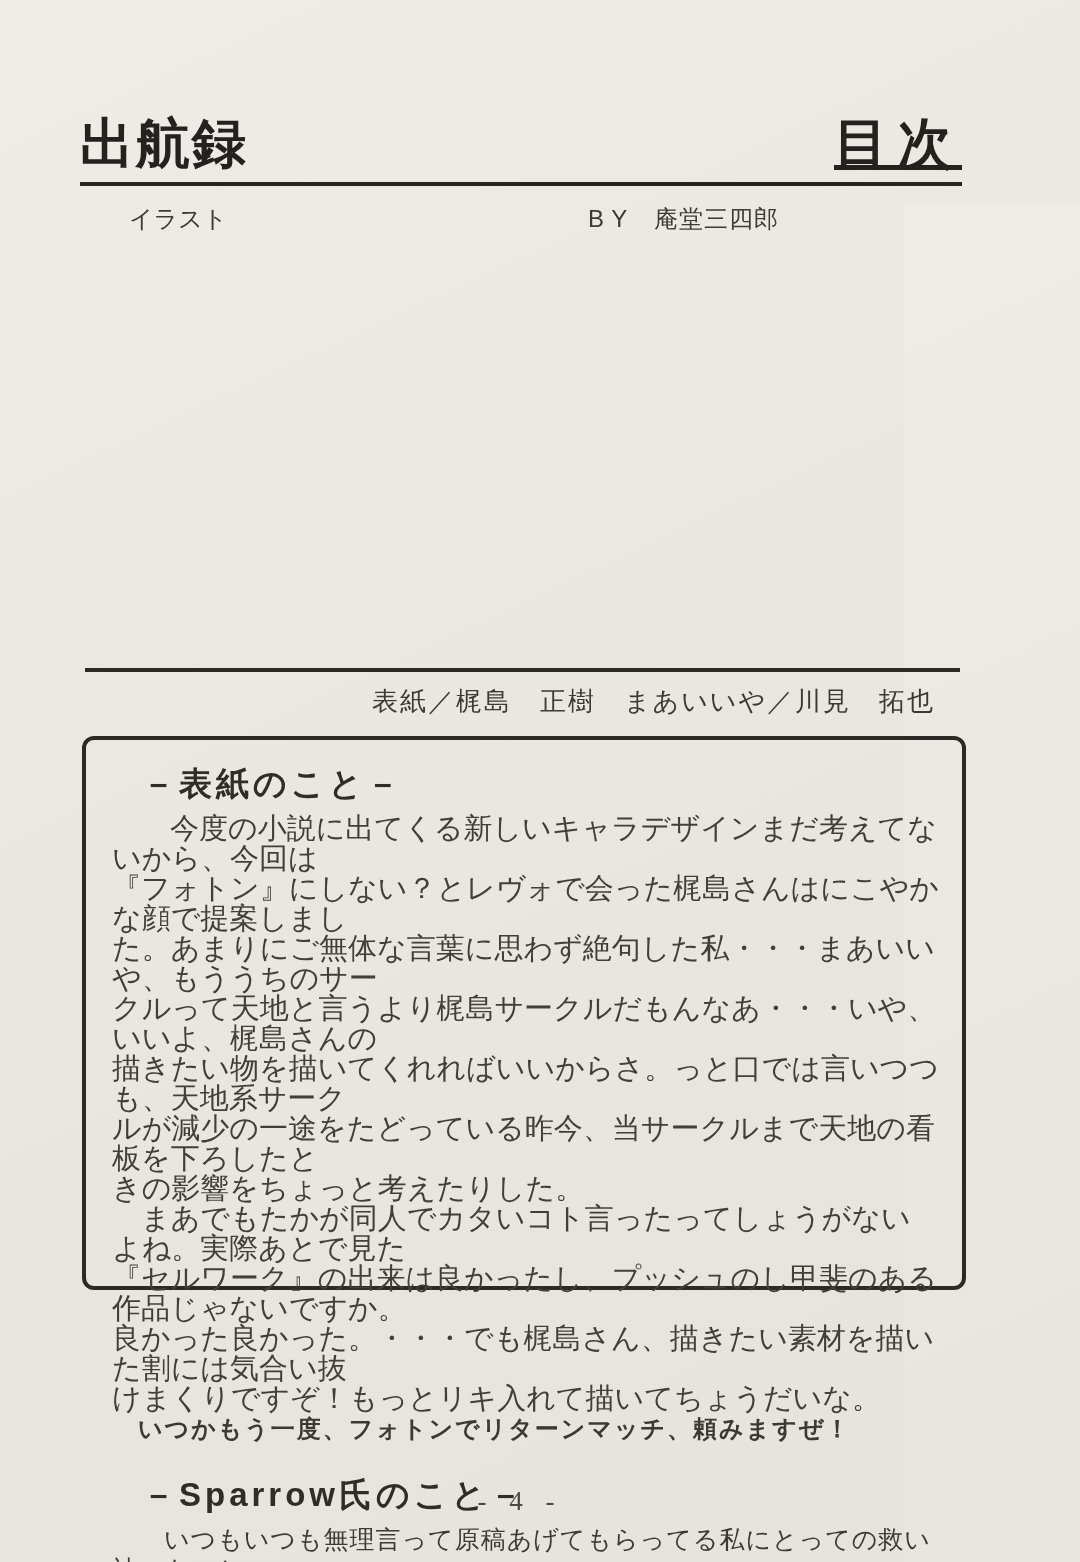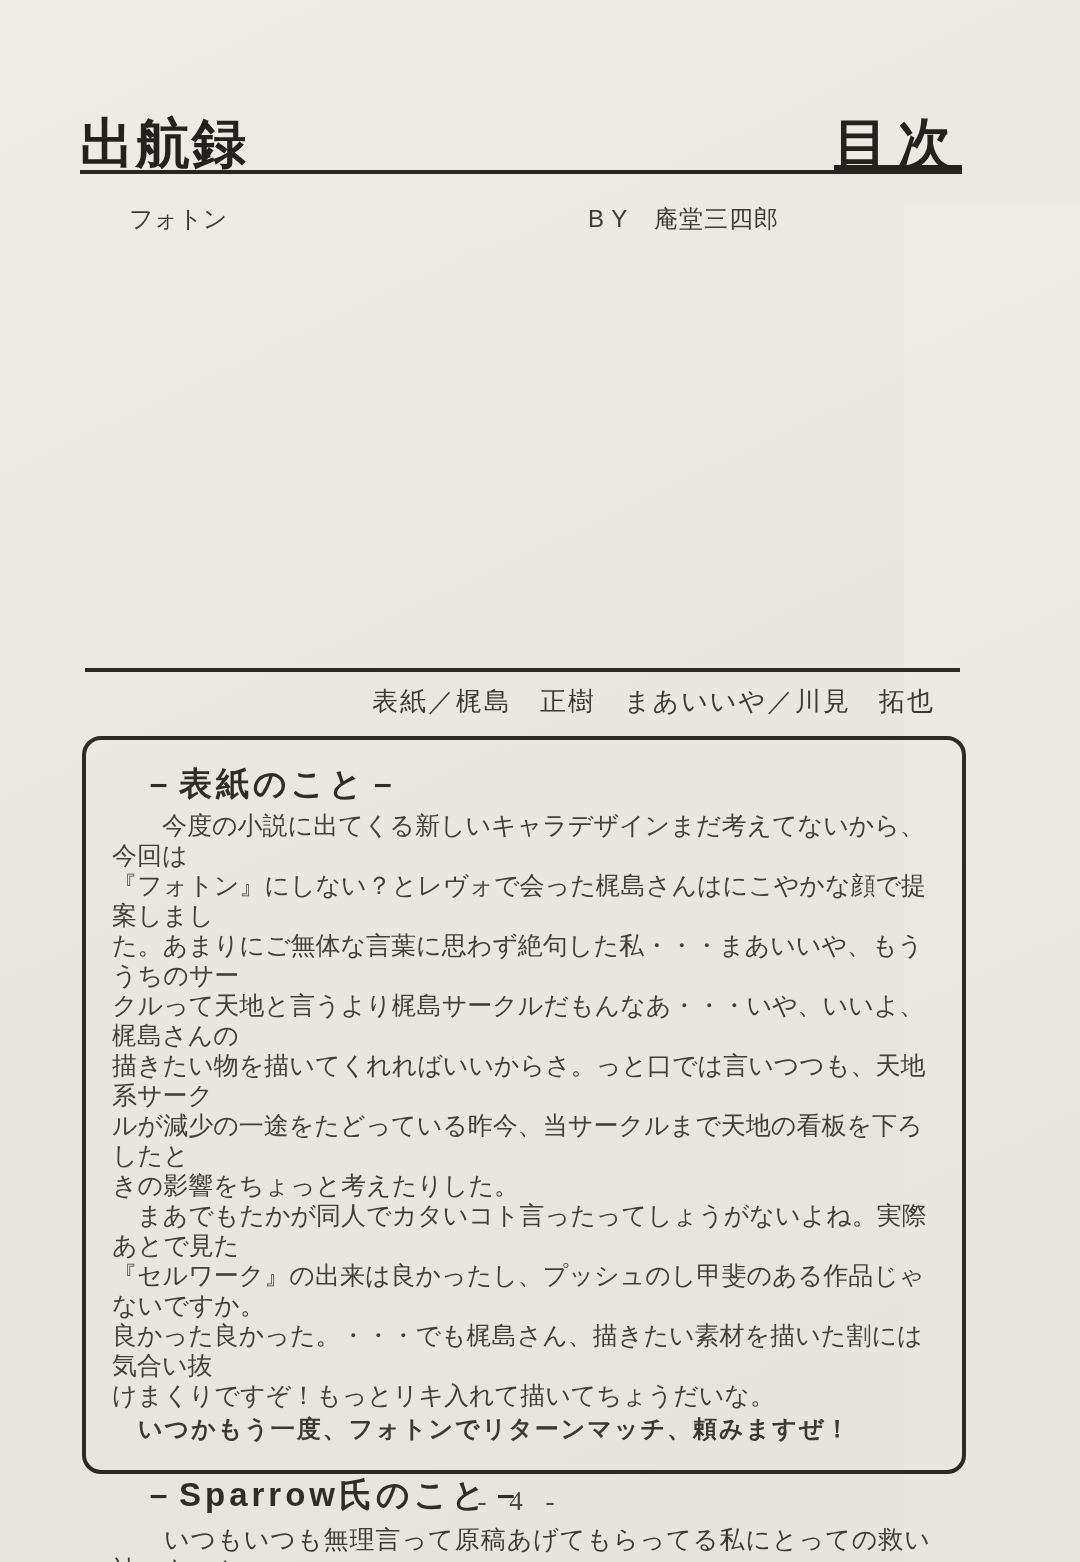--- a/index.html
+++ b/index.html
@@ -9,21 +9,21 @@
     background:linear-gradient(155deg,#eeece6 0%,#e9e7e0 45%,#e5e3db 100%);
     font-family:"Liberation Sans",sans-serif;
     color:#35342f;
     overflow:hidden;
   }
   
   .header{
     position:absolute;left:80px;right:118px;top:116px;
     display:flex;justify-content:space-between;align-items:flex-end;
     border-bottom:4px solid #26251f;
-    padding-bottom:0;
+    padding-bottom:12px;
   }
   .header .title{
     font-size:54px;font-weight:bold;color:#23221e;letter-spacing:2px;line-height:1;
   }
   .header .right{
     font-size:54px;font-weight:bold;color:#23221e;letter-spacing:10px;line-height:1;text-decoration:underline;
   }
   
   .toc{
     position:absolute;left:88px;right:118px;top:204px;
@@ -44,33 +44,33 @@
   .toc-divider{
     position:absolute;left:85px;right:120px;top:668px;height:4px;background:#2b2a25;
   }
   .credit{
     position:absolute;top:684px;right:145px;
     font-family:"Liberation Serif",serif;
     font-size:26px;color:#3b3a34;letter-spacing:2px;
   }
   
   .notes-box{
-    position:absolute;left:82px;top:736px;width:884px;height:738px;
-    border:4px solid #2b2a26;border-radius:19px;
+    position:absolute;left:82px;top:736px;width:884px;height:554px;
+    border:4px solid #2b2a26;border-radius:12px;
     box-sizing:border-box;
     padding:16px 22px 0 26px;
   }
   .section-heading{
     margin:6px 0 6px 30px;
     font-size:33px;font-weight:bold;color:#2e2d28;letter-spacing:4px;
   }
   .para-serif{
     margin:0;
-    font-family:Liberation Mono, monospace;
-    font-size:25px;line-height:30px;color:#403f39;
+    font-family:Liberation Sans, sans-serif;
+    font-size:29px;line-height:30px;color:#403f39;
     white-space:pre-line;
   }
   .closing-line{
     margin:0;
     font-size:24px;line-height:32px;font-weight:600;color:#3a3933;letter-spacing:2px;
     white-space:pre-line;
   }
   .heading-2{margin-top:28px;}
   .para-sans{
     margin:0;
@@ -91,21 +91,21 @@
 <div class="page">
 
   <div class="header">
     <span class="title">出航録</span>
     <span class="right">目次</span>
   </div>
 
   <div class="toc">
 
     <div class="toc-row">
-      <span class="cell title"><span class="bullet"></span><span>フォトン</span></span>
+      <span class="cell title"><span class="bullet"></span><span>イラスト</span></span>
       <span class="cell by">BY</span>
       <span class="cell author">庵堂三四郎</span>
       <span class="cell page">3</span>
     </div>
 
   </div>
 
   <div class="toc-divider"></div>
 
   <div class="credit">表紙／梶島　正樹　まあいいや／川見　拓也</div>

